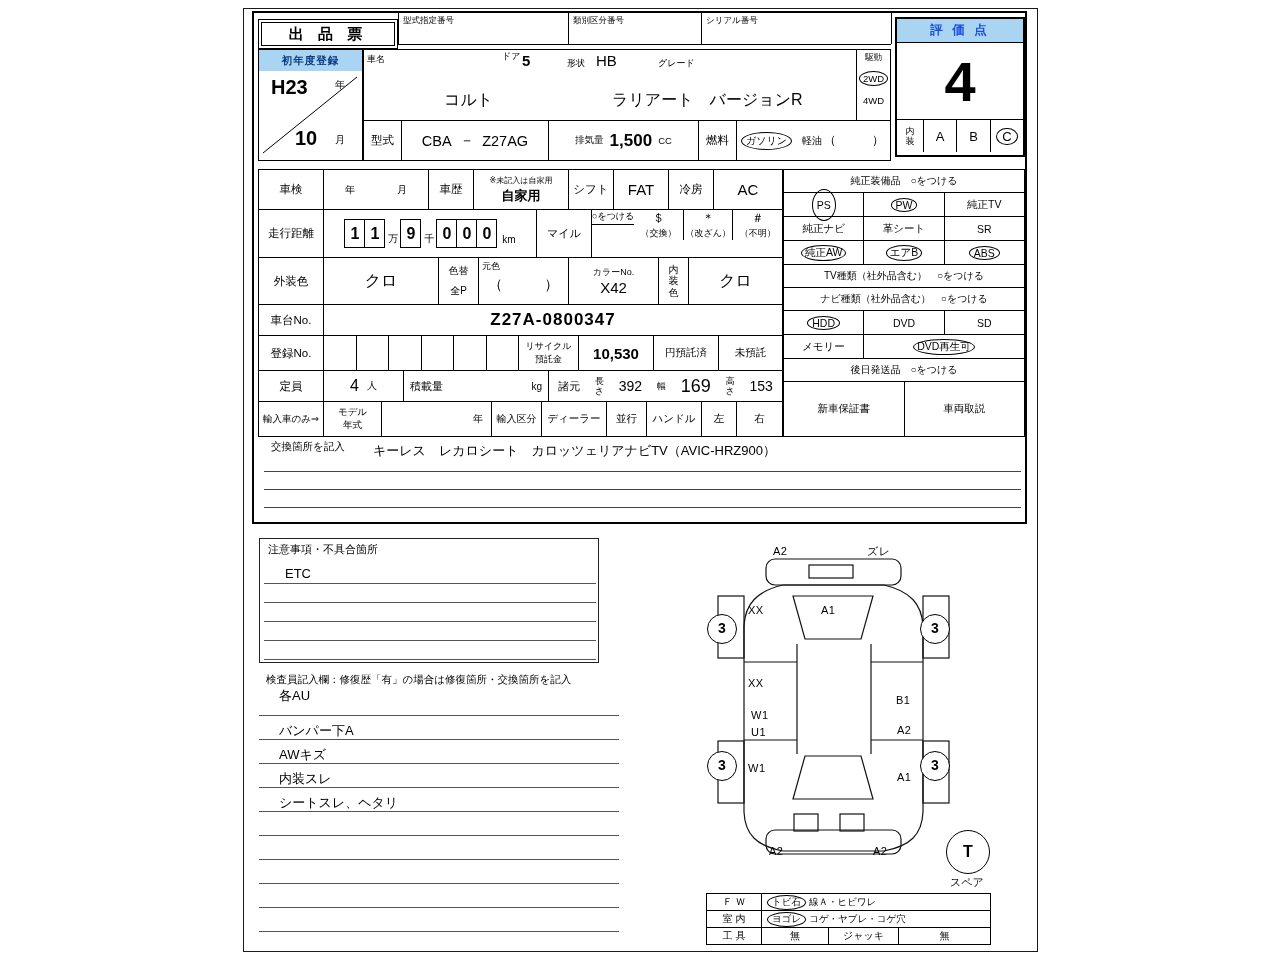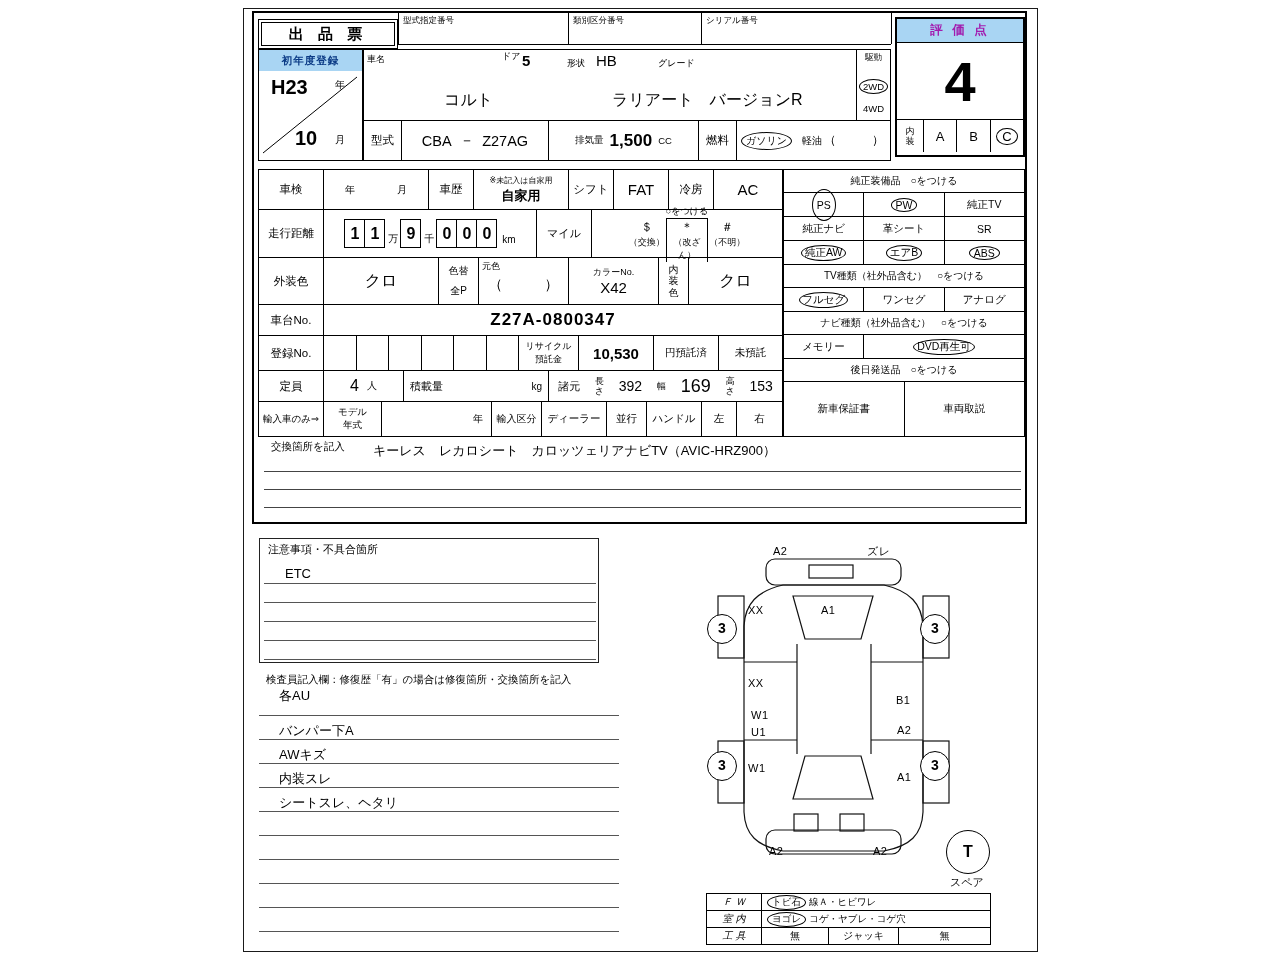--- a/index.html
+++ b/index.html
@@ -11,21 +11,21 @@
 
   .titlebox { left:4px; top:6px; width:140px; height:30px; border:4px double #000;
               display:flex; align-items:center; justify-content:center;
               font-size:15px; font-weight:bold; letter-spacing:5px; }
 
   .topfields { left:144px; top:0; width:493px; height:32px; display:flex;
                border-left:1px solid #000; border-bottom:1px solid #000; }
   .topfield { border-right:1px solid #000; font-size:8.5px; padding:2px 4px; }
 
   .scorebox { left:641px; top:4px; width:130px; height:140px; border:2px solid #000; background:#fff; }
-  .scorehead { height:24px; background:#a9d5f3; color:#a21caf; font-weight:bold; font-size:12.5px;
+  .scorehead { height:24px; background:#a9d5f3; color:#1d4ed8; font-weight:bold; font-size:12.5px;
                display:flex; align-items:center; justify-content:center; letter-spacing:3px;
                border-bottom:1.5px solid #000; }
   .scoreval { height:76px; display:flex; align-items:center; justify-content:center;
               font-size:56px; font-weight:bold; }
   .scorefoot { height:33px; border-top:1.5px solid #000; display:flex; }
   .sf-int { width:26px; display:flex; align-items:center; justify-content:center; }
   .sf-g { flex:1; border-left:1px solid #000; display:flex; align-items:center; justify-content:center; font-size:13px; }
   .vtxt { word-break:break-all; line-height:1.12; text-align:center; }
 
   .regbox { left:4px; top:36px; width:105px; height:112px; border:1.5px solid #000; }
@@ -73,21 +73,21 @@
   .circ3 { position:absolute; width:30px; height:30px; border:1.8px solid #000; border-radius:50%;
            font-size:14px; font-weight:bold; text-align:center; line-height:27px; background:#fff; }
 
   .sparecirc { left:702px; top:821px; width:44px; height:44px; border:1.6px solid #000; border-radius:50%;
                display:flex; align-items:center; justify-content:center; font-size:16px; font-weight:bold; }
 
   .ctable { left:462px; top:884px; width:285px; height:52px; border:1px solid #000;
             display:flex; flex-direction:column; font-size:10px; }
   .ctr { flex:1; display:flex; border-bottom:1px solid #000; }
   .ctr:last-child { border-bottom:none; }
-  .ctl { width:55px; border-right:1px solid #000; display:flex; align-items:center; justify-content:center;font-style:italic; }
+  .ctl { width:55px; border-right:1px solid #000; display:flex; align-items:center; justify-content:center; }
   .ctv { flex:1; display:flex; align-items:center; padding-left:5px; gap:3px; }
   .ctc { border-right:1px solid #000; display:flex; align-items:center; justify-content:center; }
 </style>
 </head>
 <body>
 
 <div id="canvas">
 <div class="a sheet">
 
   <div class="a formblock">
@@ -133,21 +133,21 @@
         <span class="a" style="left:3px;top:3px;font-size:9px">車名</span>
         <span class="a" style="left:138px;top:0;font-size:9px">ドア</span>
         <span class="a" style="left:158px;top:2px;font-size:15px;font-weight:bold">5</span>
         <span class="a" style="left:203px;top:7px;font-size:9px">形状</span>
         <span class="a" style="left:232px;top:2px;font-size:15px">HB</span>
         <span class="a" style="left:294px;top:7px;font-size:9px">グレード</span>
         <span class="a" style="left:80px;top:40px;font-size:16px">コルト</span>
         <span class="a" style="left:248px;top:40px;font-size:16px">ラリアート　バージョンR</span>
         <div class="a" style="left:492px;top:0;width:34px;height:71px;border-left:1px solid #000;text-align:center">
           <div style="font-size:8.5px;margin-top:2px">駆動</div>
-          <div style="margin-top:12px"><span class="circ" style="font-size:9.5px;padding:1px 3px">2WD</span></div>
+          <div style="margin-top:4px"><span class="circ" style="font-size:9.5px;padding:1px 3px">2WD</span></div>
           <div style="font-size:9.5px;margin-top:9px">4WD</div>
         </div>
       </div>
       <div class="modelrow">
         <div class="mc lbl" style="flex:0 0 38px">型式</div>
         <div class="mc" style="flex:0 0 147px;gap:8px;font-size:14.5px">
           <span>CBA</span>
           <span>－</span>
           <span>Z27AG</span>
         </div>
@@ -191,21 +191,21 @@
               <span class="digit">1</span>
           <span style="font-size:10px;margin:10px 3px 0">万</span>
           <span class="digit">9</span>
           <span style="font-size:10px;margin:10px 3px 0">千</span>
           <span class="digit">0</span>
               <span class="digit">0</span>
               <span class="digit">0</span>
           <span style="font-size:10px;margin:12px 0 0 5px">km</span>
         </div>
         <div class="dc" style="flex:0 0 55px;font-size:11px">マイル</div>
-        <div class="dc" style="flex:1;flex-direction:column;align-items:center">
+        <div class="dc" style="flex:1;flex-direction:row;align-items:flex-start">
           <div style="height:15px;border-bottom:1px solid #000;font-size:9px;text-align:center">○をつける</div>
           <div style="flex:1;display:flex">
             <div style="flex:1;border-right:1px solid #000;text-align:center">
               <div style="font-size:12px">＄</div>
               <div style="font-size:9px">（交換）</div>
             </div>
             <div style="flex:1;border-right:1px solid #000;text-align:center">
               <div style="font-size:12px">＊</div>
               <div style="font-size:9px">（改ざん）</div>
             </div>
@@ -322,28 +322,28 @@
               <span class="circ" style="padding:0 3px">純正AW</span>
             </div>
         <div class="eqc">
               <span class="circ" style="padding:0 3px">エアB</span>
             </div>
         <div class="eqc">
               <span class="circ" style="padding:0 4px">ABS</span>
             </div>
       </div>
       <div class="eqh">TV種類（社外品含む）　○をつける</div>
-      <div class="eqr">
-        <div class="eqc">
-              <span class="circ" style="padding:0 2px">フルセグ</span>
-            </div>
-        <div class="eqc">ワンセグ</div>
-        <div class="eqc">アナログ</div>
-      </div>
       <div class="eqh">ナビ種類（社外品含む）　○をつける</div>
+      <div class="eqr">
+        <div class="eqc">
+              <span class="circ" style="padding:0 4px">HDD</span>
+            </div>
+        <div class="eqc">DVD</div>
+        <div class="eqc">SD</div>
+      </div>
       <div class="eqr">
         <div class="eqc" style="flex:0 0 80px">メモリー</div>
         <div class="eqc">
               <span class="circ" style="padding:0 3px">DVD再生可</span>
             </div>
       </div>
       <div class="eqh">後日発送品　○をつける</div>
       <div class="eqr">
         <div class="eqc">新車保証書</div>
         <div class="eqc">車両取説</div>

